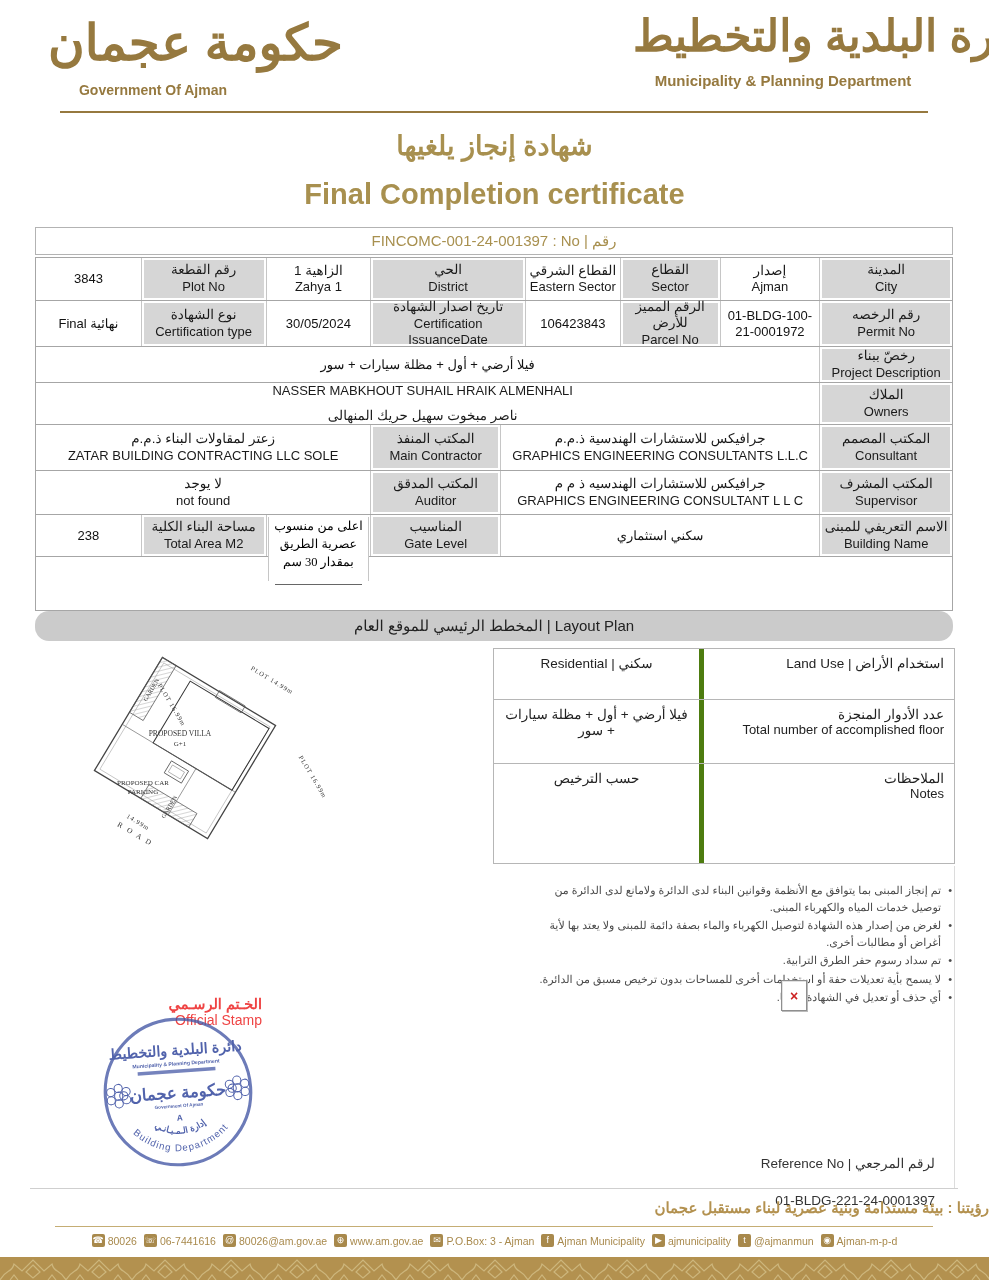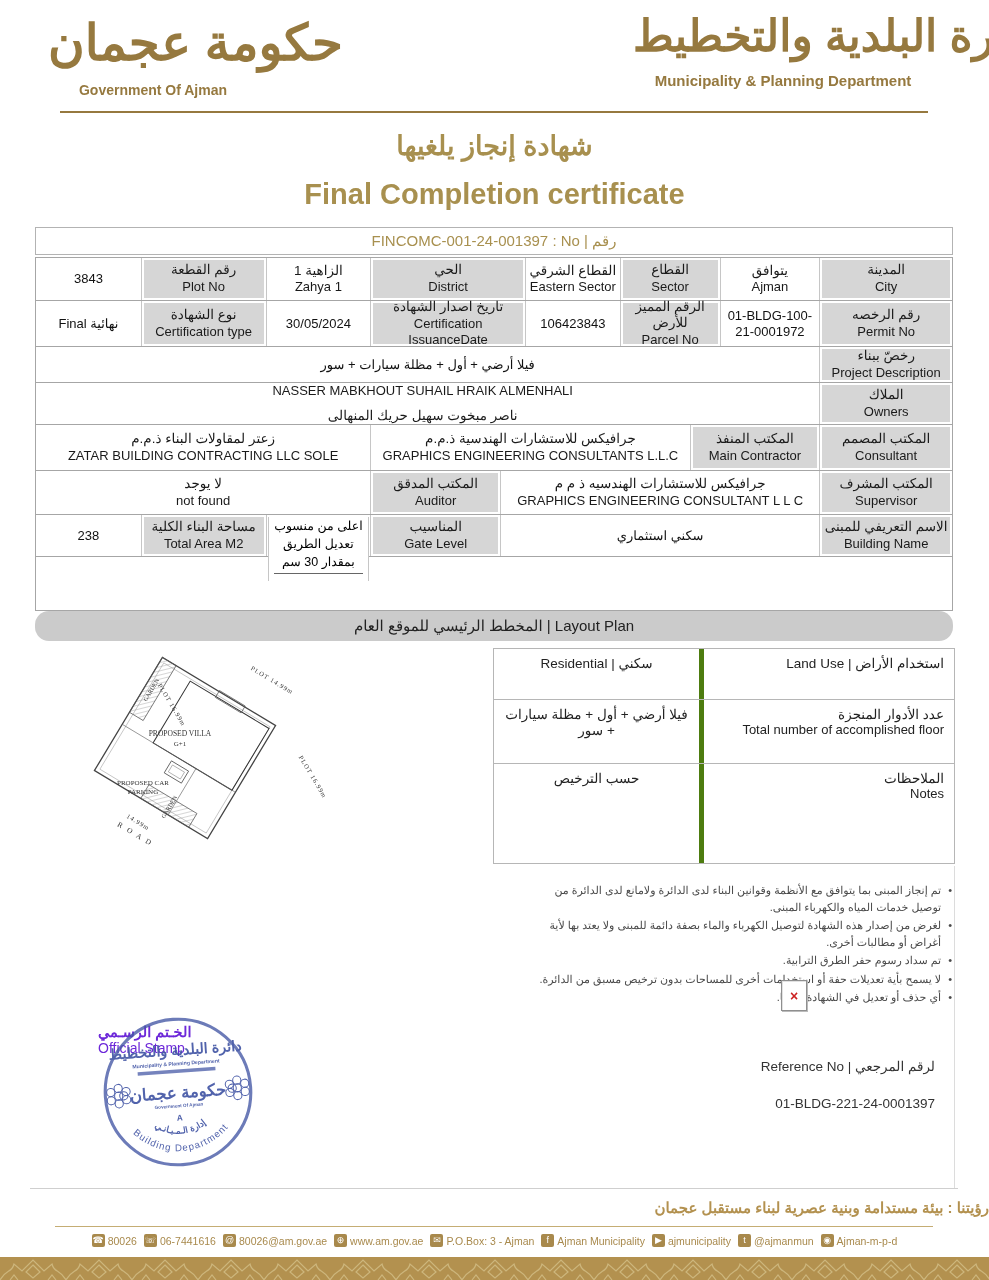--- a/index.html
+++ b/index.html
@@ -36,21 +36,21 @@
   .ar{font-size:13.5px;color:#1a1a1a;direction:rtl;}
   .en{font-size:13px;color:#1a1a1a;}
   .val{font-size:13px;color:#111;direction:rtl;}
   .h42{height:42px}.h46{height:46px}.h36{height:36px}.h44{height:44px}.h54{height:54px}
   .w105{width:105px}.w125{width:125px}.w155{width:155px}.w95{width:95px}.w100{width:100px}
   .w133{width:133px}.w335{width:335px}.w130{width:130px}.w320{width:320px}.w785{width:785px}
   .owners-cell{flex-direction:column;justify-content:space-between;padding:0 80px 0 70px;}
   .gate-over{position:absolute;left:1px;right:1px;top:2px;height:64px;background:#fff;z-index:3;
     display:flex;flex-direction:column;justify-content:flex-start;align-items:center;font-size:12.5px;
     line-height:1.45;direction:rtl;border-left:1px solid #c6c6c6;border-right:1px solid #c6c6c6;}
-  .gate-over .l3{border-bottom:1px solid #666;padding:0 8px 2px 8px;}
+  .gate-over .l3{border-bottom:1px solid #666;padding:0 8px 13px 8px;font-family:Liberation Serif, serif;}
 
   .banner{position:absolute;top:611px;left:35px;width:918px;height:30px;background:#cbcbcb;
     display:flex;align-items:center;justify-content:center;font-size:15px;color:#222;direction:rtl;border-radius:14px;}
 
   
   .ltable{position:absolute;left:493px;top:648px;width:462px;border:1px solid #b6b6b6;box-sizing:border-box;font-size:13.5px;color:#222;}
   .lrow{display:flex;box-sizing:border-box;}
   .lrow + .lrow{border-top:1px solid #b6b6b6;}
   .lval{width:206px;box-sizing:border-box;direction:rtl;text-align:center;padding:6px 10px;}
   .llab{width:256px;box-sizing:border-box;border-left:5px solid #4d7c0f;direction:rtl;text-align:right;padding:6px 10px;}
@@ -64,26 +64,26 @@
   .bullet{display:flex;gap:7px;margin-bottom:2px;}
   .dot{flex:0 0 auto;font-size:11px;}
 
   .vline{position:absolute;left:954px;top:866px;width:1px;height:322px;background:#dcdcdc;}
   .bline{position:absolute;left:30px;top:1188px;width:928px;height:1px;background:#cfcfcf;}
 
   .brokenimg{position:absolute;left:781px;top:980px;width:24px;height:29px;border:1px solid #8f8f8f;
     background:#fff;box-shadow:inset 1px 1px 0 #e2e2e2, 1px 1px 0 #bbb;display:flex;align-items:center;
     justify-content:center;color:#cc2222;font-weight:bold;font-size:14px;}
 
-  .stampl{position:absolute;left:98px;top:1024px;width:164px;text-align:left;color:#6d28d9;}
+  .stampl{position:absolute;left:98px;top:996px;width:164px;text-align:right;color:#ef4444;}
   .stampl .sar{font-size:14.5px;font-weight:bold;direction:rtl;}
   .stampl .sen{font-size:14px;}
   .stamp{position:absolute;left:96px;top:1010px;width:164px;height:164px;transform:rotate(-4deg);opacity:.92;}
 
-  .ref{position:absolute;right:54px;top:1058px;text-align:right;color:#333;font-size:13.5px;direction:rtl;}
+  .ref{position:absolute;right:54px;top:1155px;text-align:right;color:#333;font-size:13.5px;direction:rtl;}
   .ref .rv{margin-top:22px;direction:ltr;font-size:13.5px;}
 
   .vision{position:absolute;top:1199px;left:0;width:100%;color:#b3914f;font-weight:bold;font-size:15px;direction:rtl;}
   .gline{position:absolute;top:1226px;left:55px;width:878px;height:1px;background:#c5ad74;}
   .contacts{position:absolute;top:1234px;left:0;width:100%;display:flex;justify-content:center;align-items:center;gap:7px;}
   .citem{display:flex;align-items:center;gap:3px;white-space:nowrap;}
   .cicon{width:13px;height:13px;background:#a8894c;color:#fff;border-radius:2px;font-size:9px;line-height:13px;text-align:center;flex:0 0 auto;}
   .ctext{color:#a8894c;font-size:10.5px;}
   .band{position:absolute;left:0;top:1257px;width:989px;height:23px;}
 </style>
@@ -131,21 +131,21 @@
         <span class="ar">القطاع الشرقي</span>
         <span class="en">Eastern Sector</span>
         </div>
       <div class="cell w100 lab">
           <div class="in">
         <span class="ar">القطاع</span>
         <span class="en">Sector</span>
           </div>
         </div>
       <div class="cell w100">
-        <span class="ar">يتوافق</span>
+        <span class="ar">إصدار</span>
         <span class="en">Ajman</span>
         </div>
       <div class="cell w133 lab">
           <div class="in">
         <span class="ar">المدينة</span>
         <span class="en">City</span>
           </div>
         </div>
     </div>
 
@@ -201,29 +201,29 @@
         <span class="en">Owners</span>
           </div>
         </div>
     </div>
 
     <div class="trow h46">
       <div class="cell w335">
         <span class="ar">زعتر لمقاولات البناء ذ.م.م</span>
         <span class="en">ZATAR BUILDING CONTRACTING LLC SOLE</span>
         </div>
+      <div class="cell w130 lab">
+          <div class="in">
+        <span class="ar">المكتب المنفذ</span>
+        <span class="en">Main Contractor</span>
+          </div>
+        </div>
       <div class="cell w320">
         <span class="ar">جرافيكس للاستشارات الهندسية ذ.م.م</span>
         <span class="en">GRAPHICS ENGINEERING CONSULTANTS L.L.C</span>
-        </div>
-      <div class="cell w130 lab">
-          <div class="in">
-        <span class="ar">المكتب المنفذ</span>
-        <span class="en">Main Contractor</span>
-          </div>
         </div>
       <div class="cell w133 lab">
           <div class="in">
         <span class="ar">المكتب المصمم</span>
         <span class="en">Consultant</span>
           </div>
         </div>
     </div>
 
     <div class="trow h44">
@@ -253,21 +253,21 @@
       <div class="cell w105 val">238</div>
       <div class="cell w125 lab">
           <div class="in">
         <span class="ar">مساحة البناء الكلية</span>
         <span class="en">Total Area M2</span>
           </div>
         </div>
       <div class="cell w105">
         <div class="gate-over">
           <span>اعلى من منسوب</span>
-          <span>تعديل الطريق</span>
+          <span>عصرية الطريق</span>
           <span class="l3">بمقدار 30 سم</span>
         </div>
       </div>
       <div class="cell w130 lab">
           <div class="in">
         <span class="ar">المناسيب</span>
         <span class="en">Gate Level</span>
           </div>
         </div>
       <div class="cell w320 val">سكني استثماري</div>

